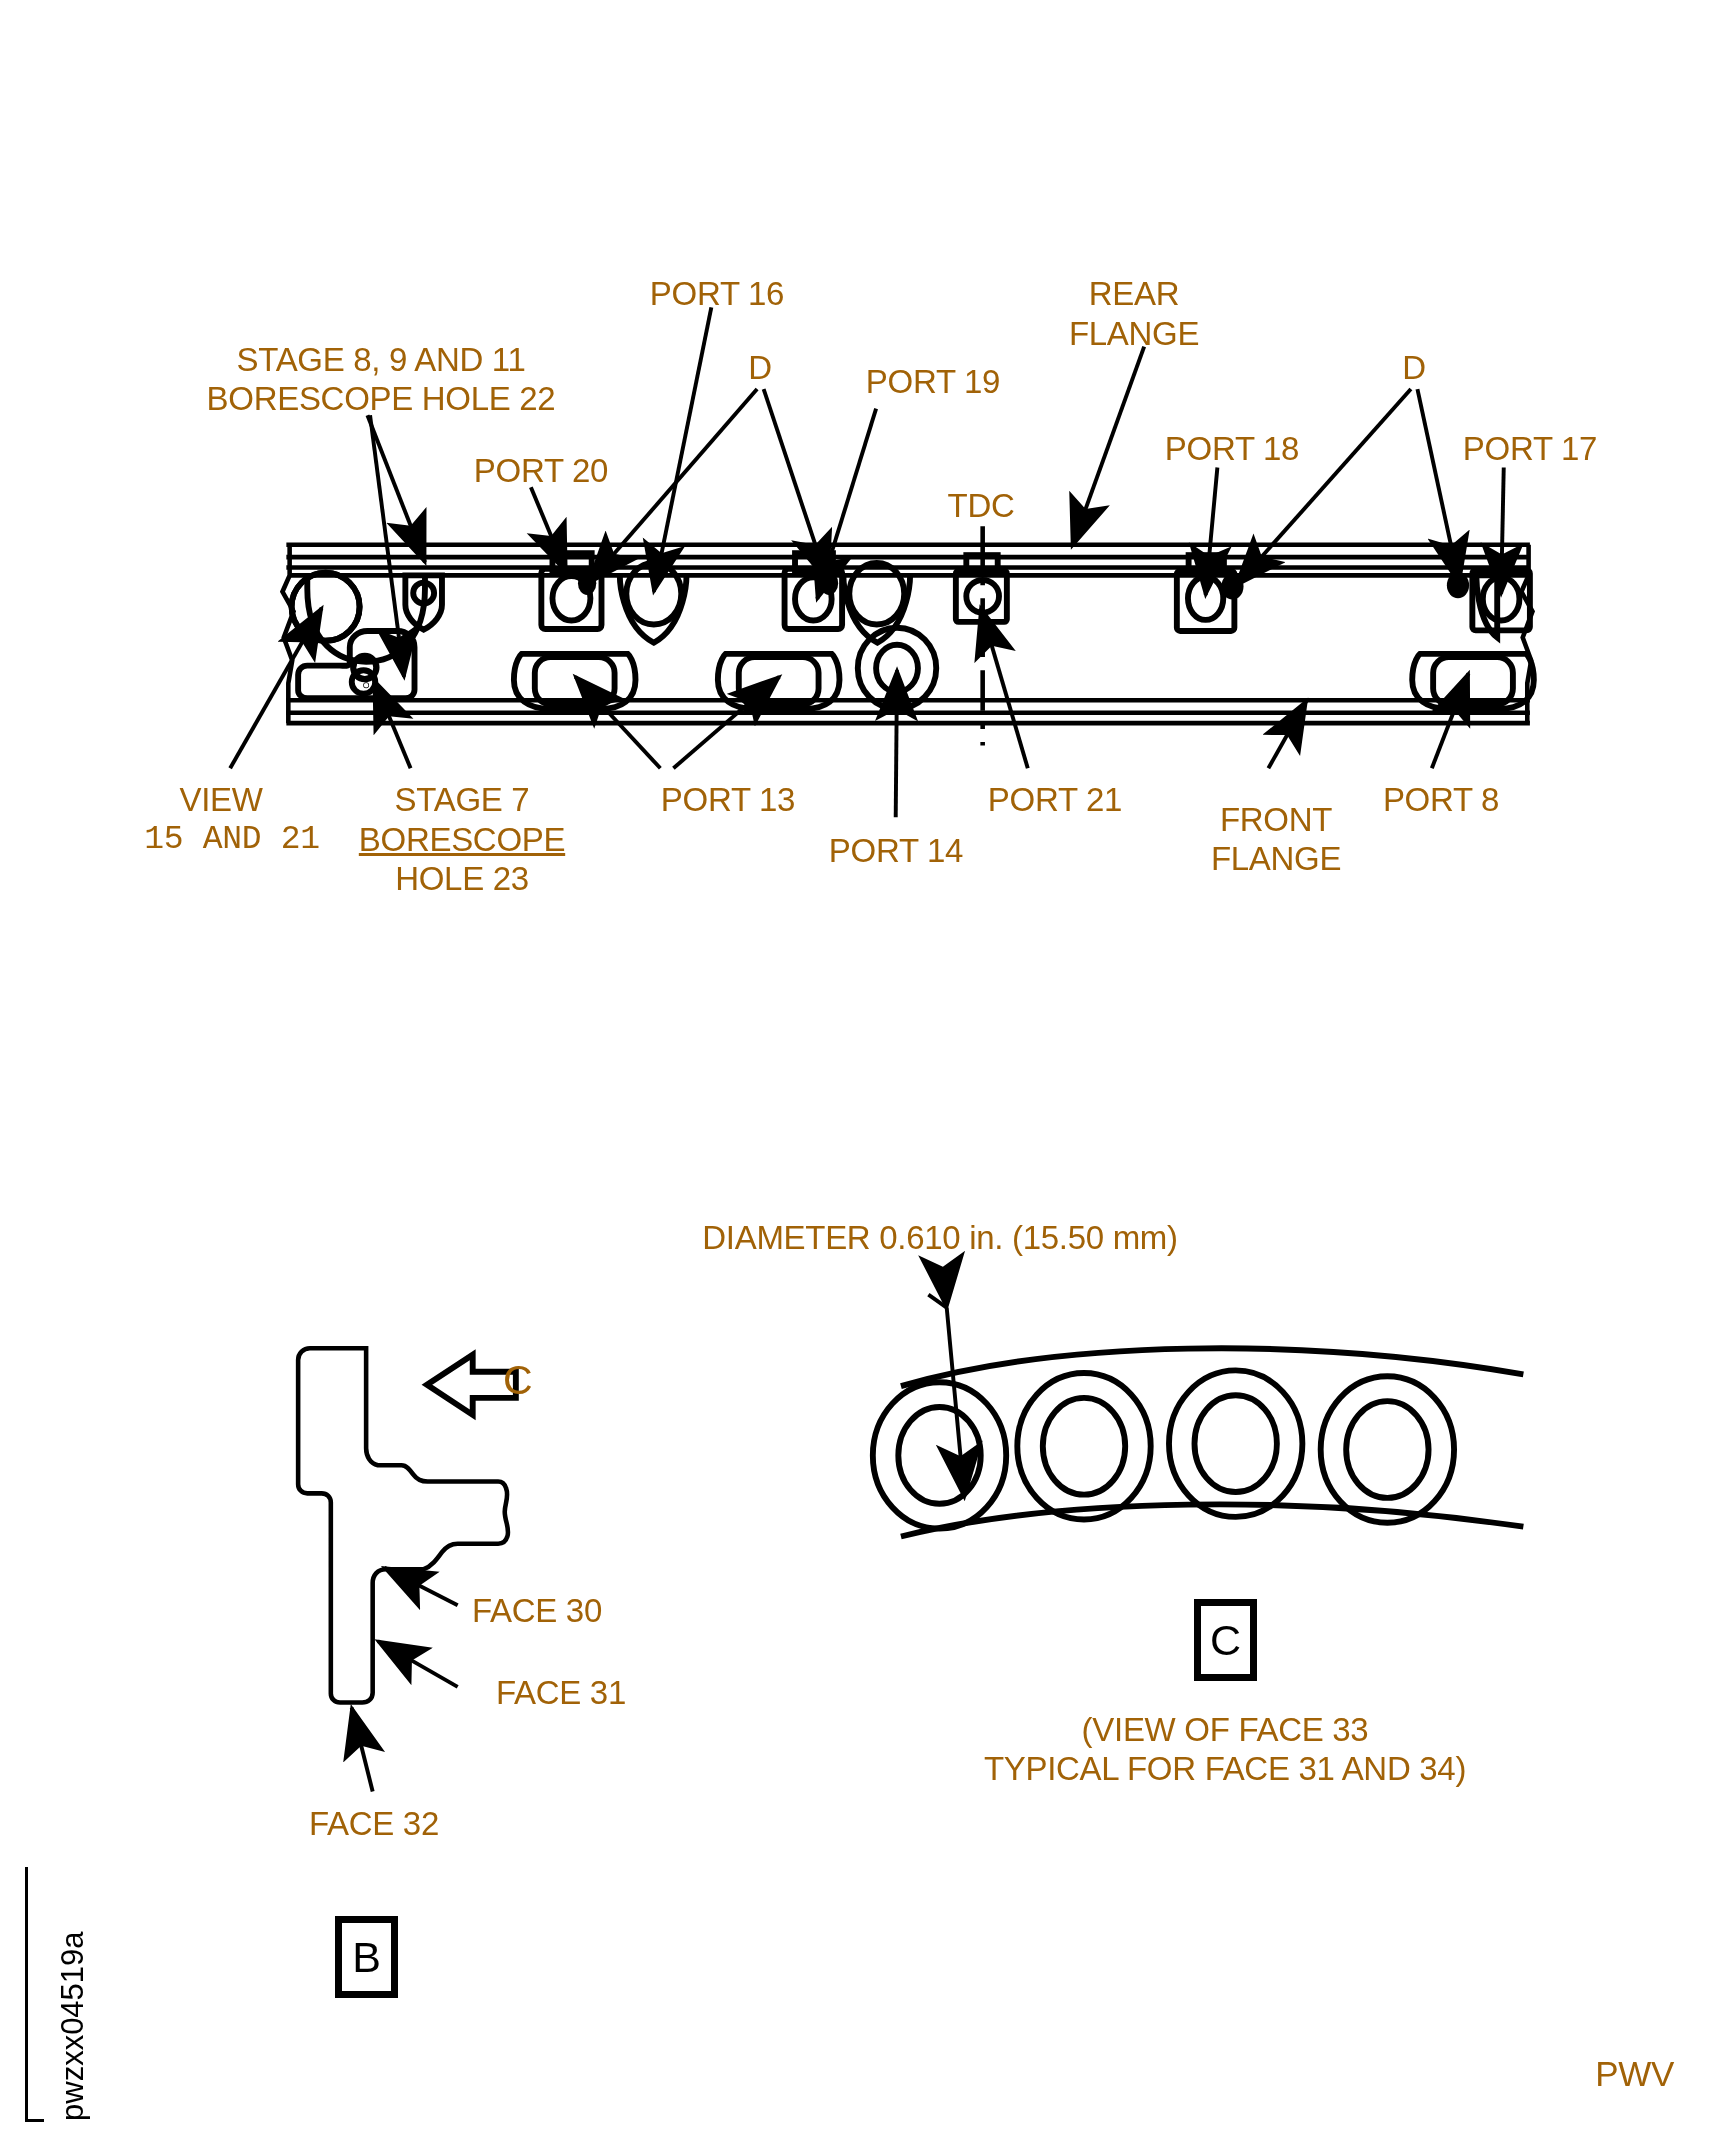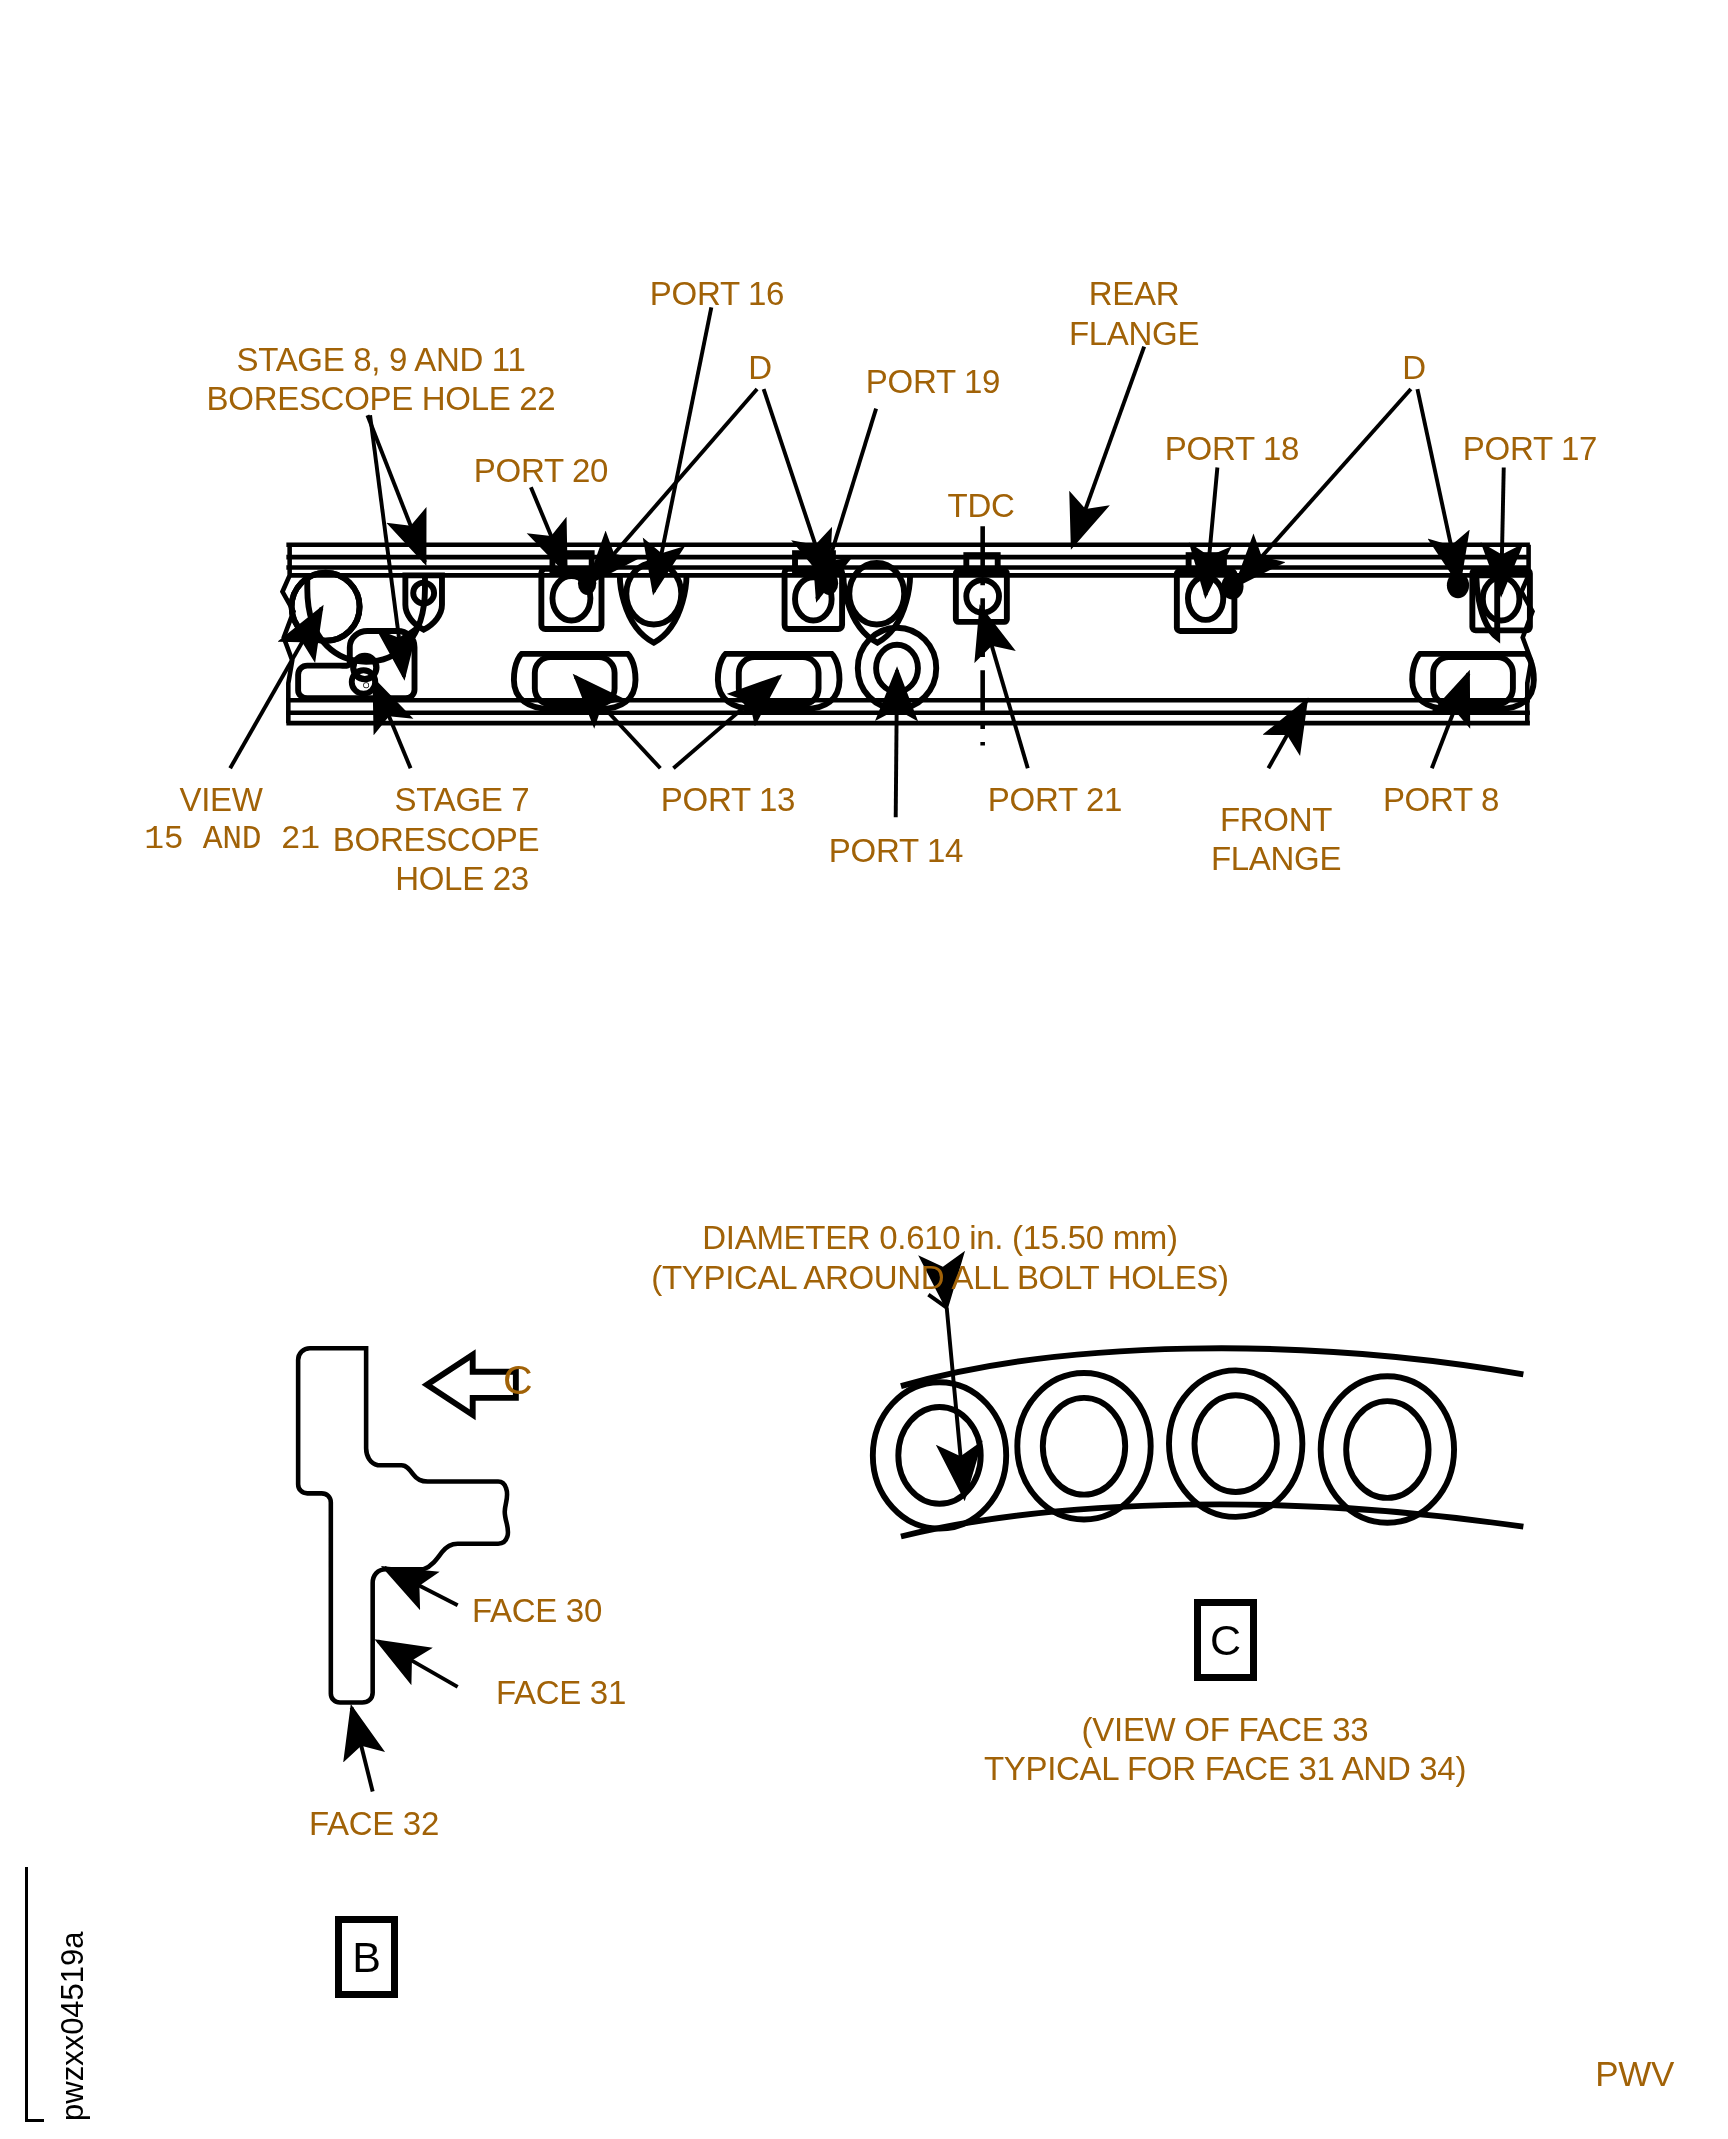--- a/index.html
+++ b/index.html
@@ -335,36 +335,35 @@
   <div class="lbl ctr" style="left:981px; top:485px;">TDC</div>
 
   <div class="lbl ctr" style="left:1232px; top:428px;">PORT 18</div>
 
   <div class="lbl ctr" style="left:1530px; top:428px;">PORT 17</div>
 
   <div class="lbl ctr" style="left:221px; top:779px;">VIEW</div>
   <div class="lbl ctr" style="left:232px; top:819px;font-family:Liberation Mono, monospace;">15 AND 21</div>
 
   <div class="lbl ctr" style="left:462px; top:779px;">STAGE 7</div>
-  <div class="lbl ctr" style="left:436px; top:819px;">BORESCOPE</div>
+  <div class="lbl ctr" style="left:462px; top:819px;text-decoration:underline;">BORESCOPE</div>
   <div class="lbl ctr" style="left:462px; top:858px;">HOLE 23</div>
 
   <div class="lbl ctr" style="left:728px; top:779px;">PORT 13</div>
 
   <div class="lbl ctr" style="left:896px; top:830px;">PORT 14</div>
 
   <div class="lbl ctr" style="left:1055px; top:779px;">PORT 21</div>
 
   <div class="lbl ctr" style="left:1276px; top:799px;">FRONT</div>
   <div class="lbl ctr" style="left:1276px; top:838px;">FLANGE</div>
 
   <div class="lbl ctr" style="left:1441px; top:779px;">PORT 8</div>
 
   <div class="lbl ctr" style="left:940px; top:1217px;">DIAMETER 0.610 in. (15.50 mm)</div>
-  <div class="lbl ctr" style="left:940px; top:1257px;">(TYPICAL AROUND ALL BOLT HOLES)</div>
 
   <div class="lbl" style="left:503px; top:1360px; font-size:41px;">C</div>
 
   <div class="lbl" style="left:472px; top:1590px;">FACE 30</div>
 
   <div class="lbl" style="left:496px; top:1672px;">FACE 31</div>
 
   <div class="lbl" style="left:309px; top:1803px;">FACE 32</div>
 
   <div class="viewbox" style="left:335px; top:1916px; width:63px; height:82px;">

